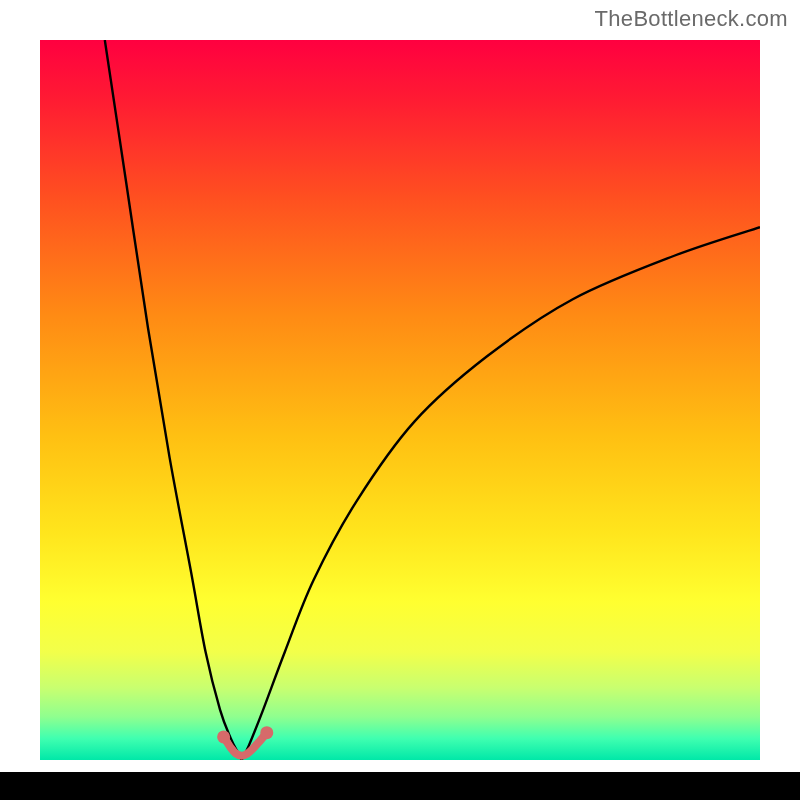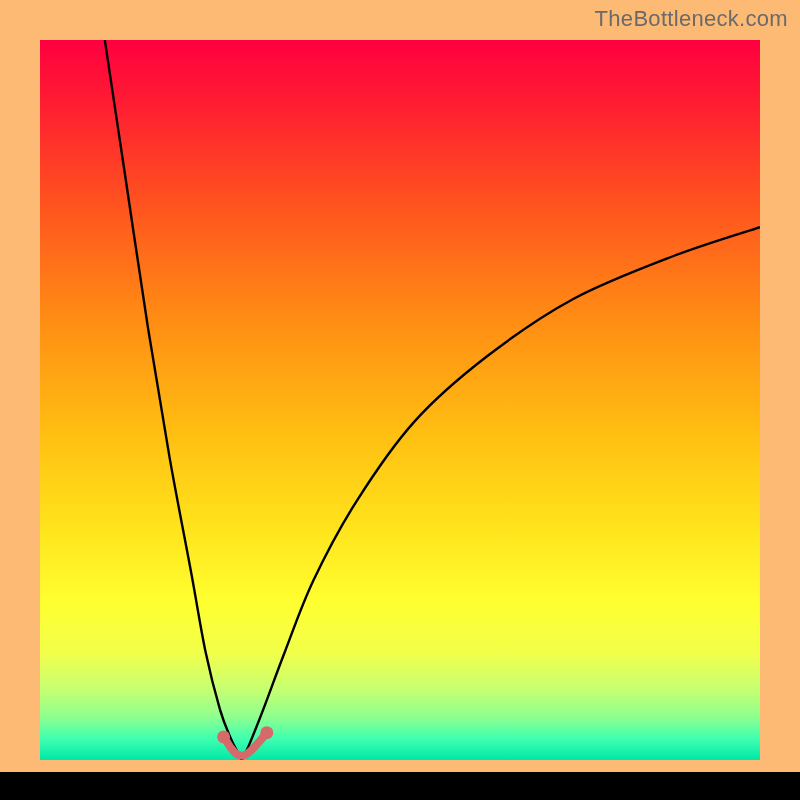--- a/index.html
+++ b/index.html
@@ -8,21 +8,21 @@
     width: 800px;
     height: 800px;
     overflow: hidden;
     background: #000;
     font-family: Arial, Helvetica, sans-serif;
   }
   .frame {
     position: relative;
     width: 800px;
     height: 772px;
-    background: #fdba74;
+    background: #ffffff;
   }
   .plot {
     position: absolute;
     left: 40px;
     top: 40px;
     width: 720px;
     height: 720px;
     background: linear-gradient(
       to bottom,
       #ff0040 0%,

